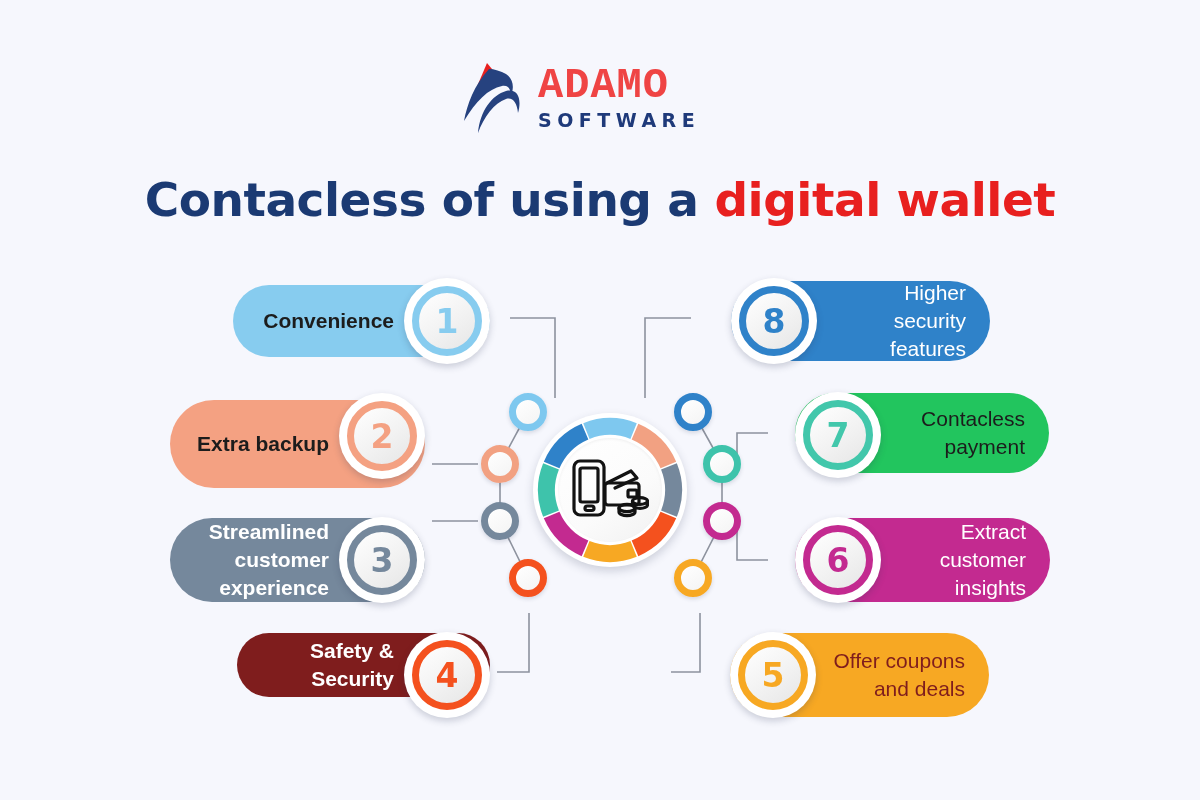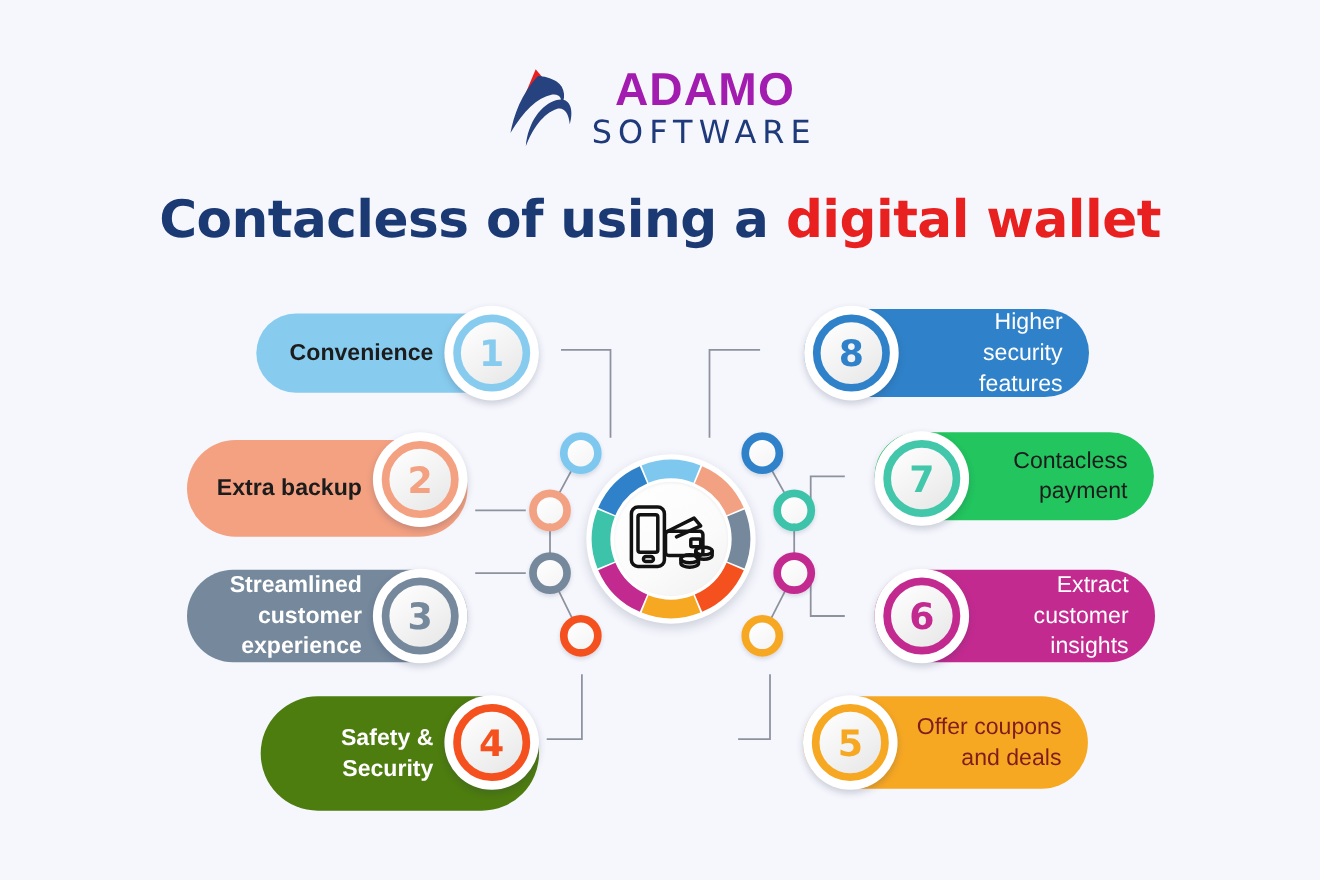--- a/index.html
+++ b/index.html
@@ -35,27 +35,26 @@
   #brand-wordmark {
     display: flex;
     flex-direction: column;
     justify-content: center;
     line-height: 1;
   }
   .brand-line1 {
     font-size: 42px;
     font-weight: 800;
     letter-spacing: 1px;
-    color: #a21caf;
-    font-family: Liberation Sans, sans-serif;
-    margin-left: 21px;
+    color: #ef4444;
+    font-family: Liberation Mono, monospace;
   }
   .brand-line2 {
-    font-size: 29px;
-    font-weight: 400;
+    font-size: 19px;
+    font-weight: 700;
     letter-spacing: 5.5px;
     color: #1f3a7a;
     margin-top: 4px;
     font-family: "DejaVu Sans", sans-serif;
   }
 
   
   #page-title {
     position: absolute;
     left: 0;
@@ -228,21 +227,21 @@
       <div class="node" style="left: 481px; top: 445px; border-color: rgb(242, 161, 130);"></div>
       <div class="card left" style="left: 170px; top: 518px; width: 255px; height: 84px; background: rgb(117, 136, 156); color: rgb(255, 255, 255);">
         <span class="card-label">Streamlined customer experience</span>
       </div>
       <div class="badge" style="left: 339px; top: 517px;">
         <div class="badge-inner" style="border-color: rgb(117, 136, 156);">
           <span class="badge-num" style="color: rgb(117, 136, 156);">3</span>
         </div>
       </div>
       <div class="node" style="left: 481px; top: 502px; border-color: rgb(117, 136, 156);"></div>
-      <div class="card left" style="left: 237px; top: 633px; width: 253px; height: 104px; background: #4d7c0f; color: rgb(255, 255, 255);">
+      <div class="card left" style="left: 237px; top: 633px; width: 253px; height: 64px; background: #7f1d1d; color: rgb(255, 255, 255);">
         <span class="card-label">Safety &amp; Security</span>
       </div>
       <div class="badge" style="left: 404px; top: 632px;">
         <div class="badge-inner" style="border-color: rgb(244, 81, 30);">
           <span class="badge-num" style="color: rgb(244, 81, 30);">4</span>
         </div>
       </div>
       <div class="node" style="left: 509px; top: 559px; border-color: rgb(244, 81, 30);"></div>
       <div class="card right" style="left: 730px; top: 633px; width: 259px; height: 84px; background: rgb(247, 168, 35); color: #7f1d1d;">
         <span class="card-label">Offer coupons and deals</span>

